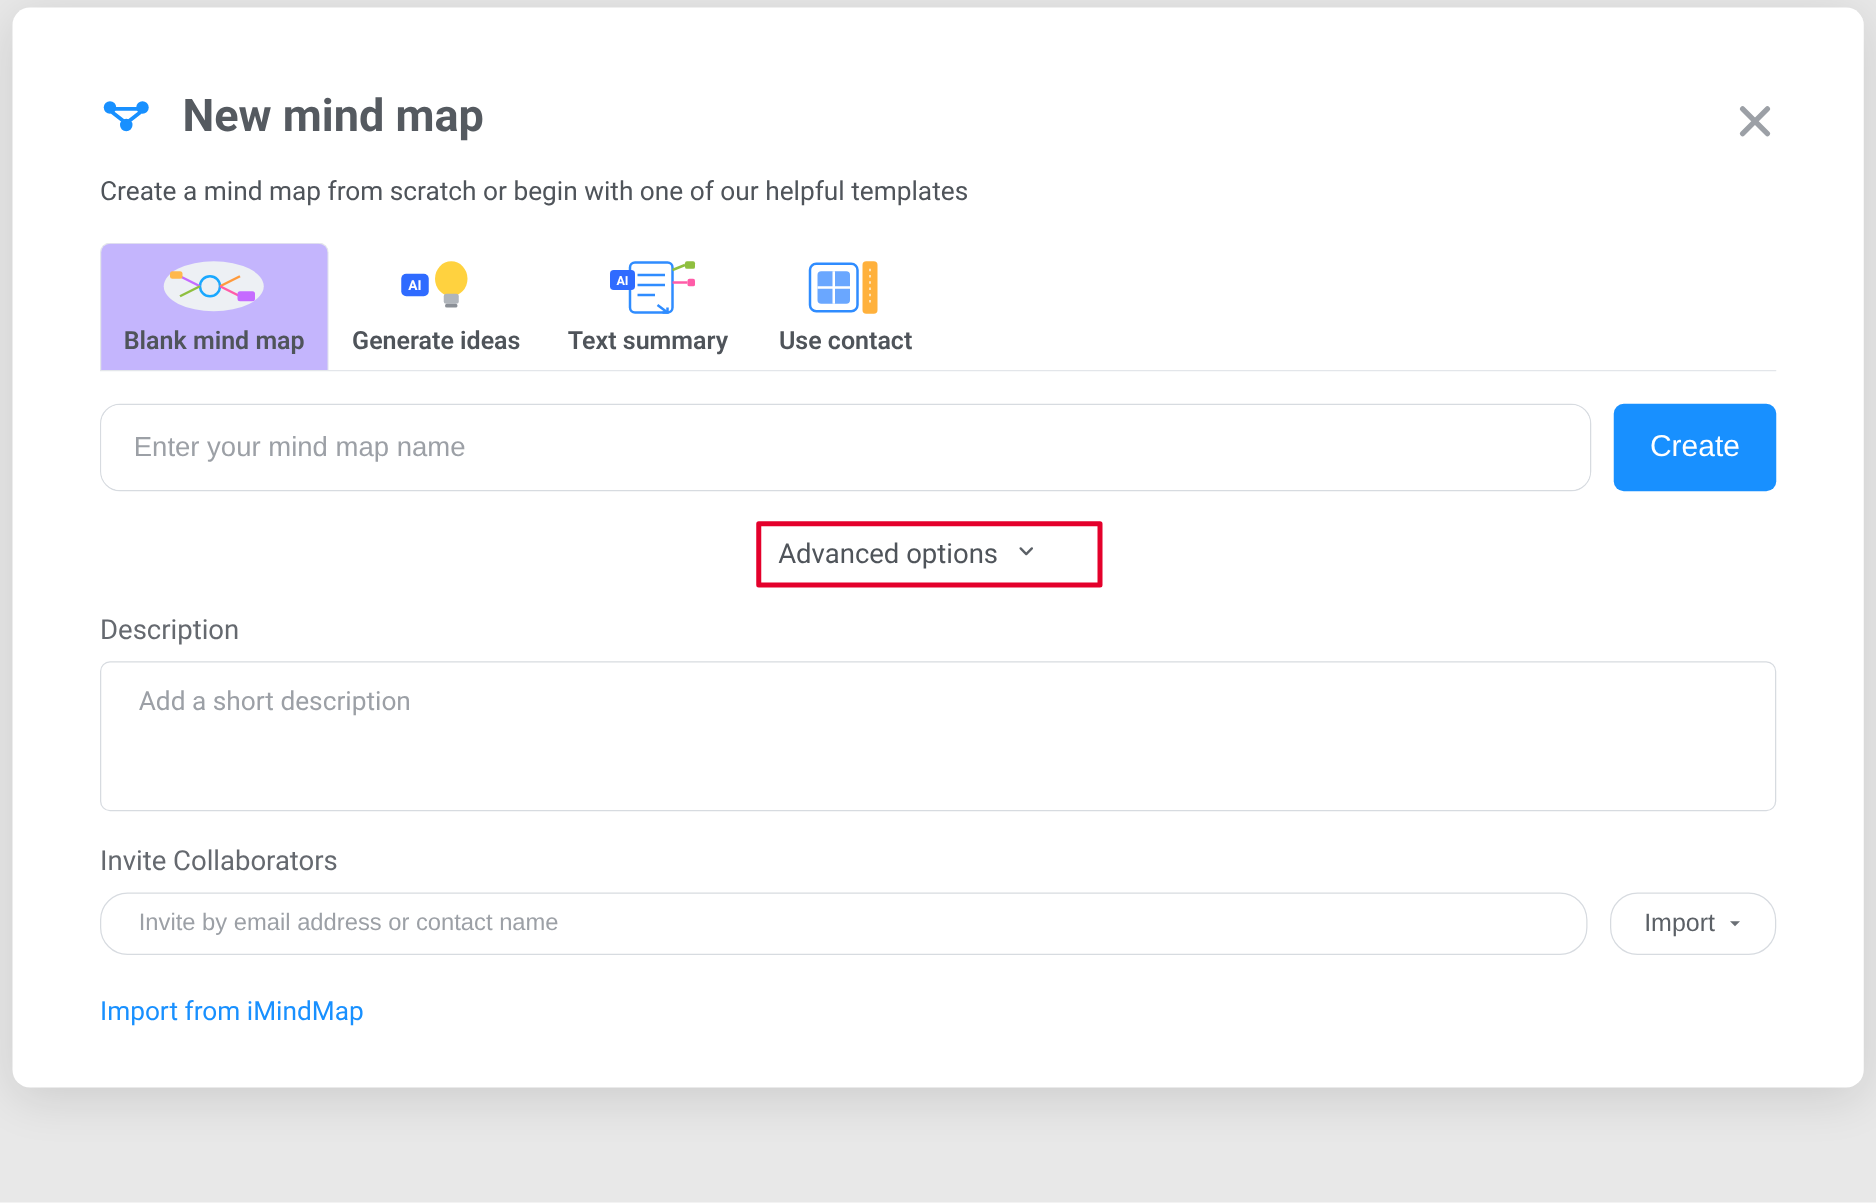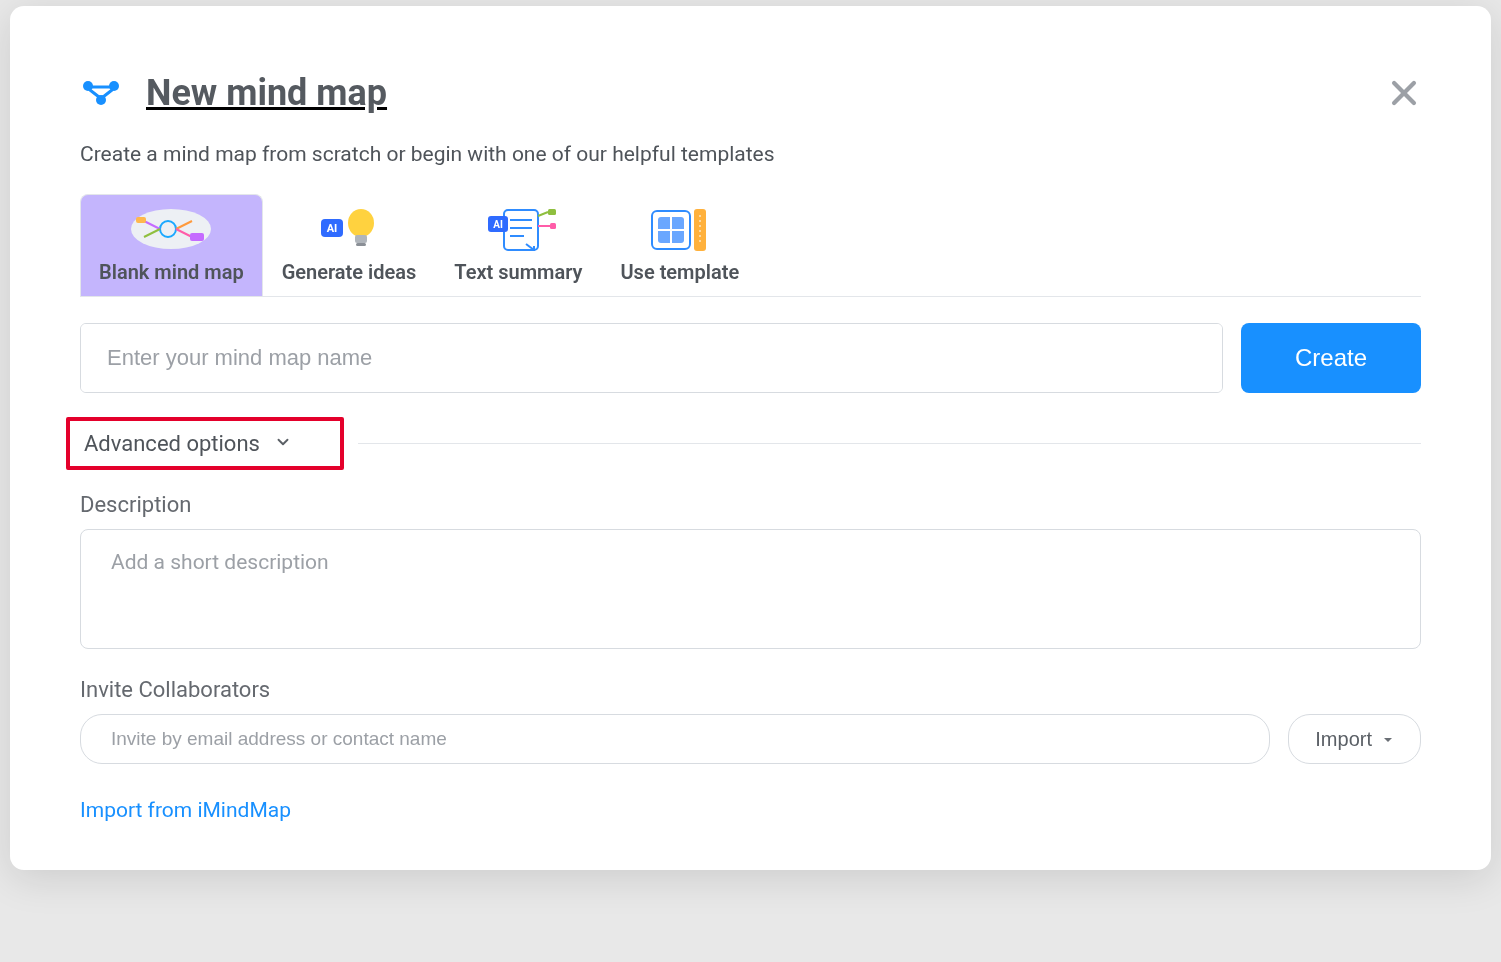--- a/index.html
+++ b/index.html
@@ -17,24 +17,23 @@
     left: 10px;
     right: 10px;
     bottom: 92px;
     background: #ffffff;
     border-radius: 14px;
     box-shadow: 0 8px 40px rgba(0,0,0,0.12);
     padding: 66px 70px 40px 70px;
   }
   .modal-header {
     display: flex;
-    align-items: center;
+    align-items: flex-end;
     justify-content: space-between;
     margin-bottom: 28px;
-    text-decoration: underline;
   }
   .title-group {
     display: flex;
     align-items: center;
     gap: 24px;
   }
   .logo-icon svg { display:block; }
   .modal-title {
     font-size: 36px;
     font-weight: 700;
@@ -93,21 +92,21 @@
   .form-row {
     display: flex;
     gap: 18px;
     margin-top: 26px;
     align-items: stretch;
   }
   .name-group {
     flex: 1;
     display: flex;
     border: 1px solid #d7dbe0;
-    border-radius: 6px;
+    border-radius: 16px;
     overflow: hidden;
     height: 70px;
   }
   .name-input {
     flex: 1;
     border: none;
     outline: none;
     font-size: 22px;
     padding: 0 26px;
     color: #4f545a;
@@ -126,32 +125,33 @@
     justify-content: center;
   }
   .type-select .chev { color:#8a8f96; }
   .create-btn {
     background: #1890ff;
     color: #fff;
     border: none;
     border-radius: 8px;
     font-size: 24px;
     font-weight: 500;
-    padding: 0 54px;
+    padding: 0 29px;
     height: 70px;
     cursor: pointer;
   }
 
   .advanced-row {
     display: flex;
     align-items: center;
     margin-top: 24px;
     margin-bottom: 22px;
     position: relative;
     margin-left: -14px;
+    flex-direction: column;
   }
   .advanced-box {
     display: inline-flex;
     align-items: center;
     gap: 14px;
     padding: 10px 48px 10px 14px;
     font-size: 22px;
     color: #4f545a;
     cursor: pointer;
     border: 4px solid #e4002b;
@@ -308,21 +308,21 @@
       <div class="tab-icon">
         <svg width="72" height="48" viewBox="0 0 72 48">
           <rect x="8" y="6" width="38" height="38" rx="5" fill="#fff" stroke="#2f8cff" stroke-width="2"></rect>
           <rect x="14" y="12" width="26" height="26" rx="3" fill="#6aa7ff"></rect>
           <line x1="14" y1="25" x2="40" y2="25" stroke="#fff" stroke-width="2"></line>
           <line x1="27" y1="12" x2="27" y2="38" stroke="#fff" stroke-width="2"></line>
           <rect x="50" y="4" width="12" height="42" rx="3" fill="#ffb13c"></rect>
           <line x1="56" y1="10" x2="56" y2="40" stroke="#fff" stroke-width="1" stroke-dasharray="2 3"></line>
         </svg>
       </div>
-      <span>Use template</span>
+      <span>Use contact</span>
     </div>
   </div>
 
   <div class="form-row">
     <div class="name-group">
       <input class="name-input" type="text" placeholder="Enter your mind map name" style="">
     </div>
     <button class="create-btn">Create</button>
   </div>
 

